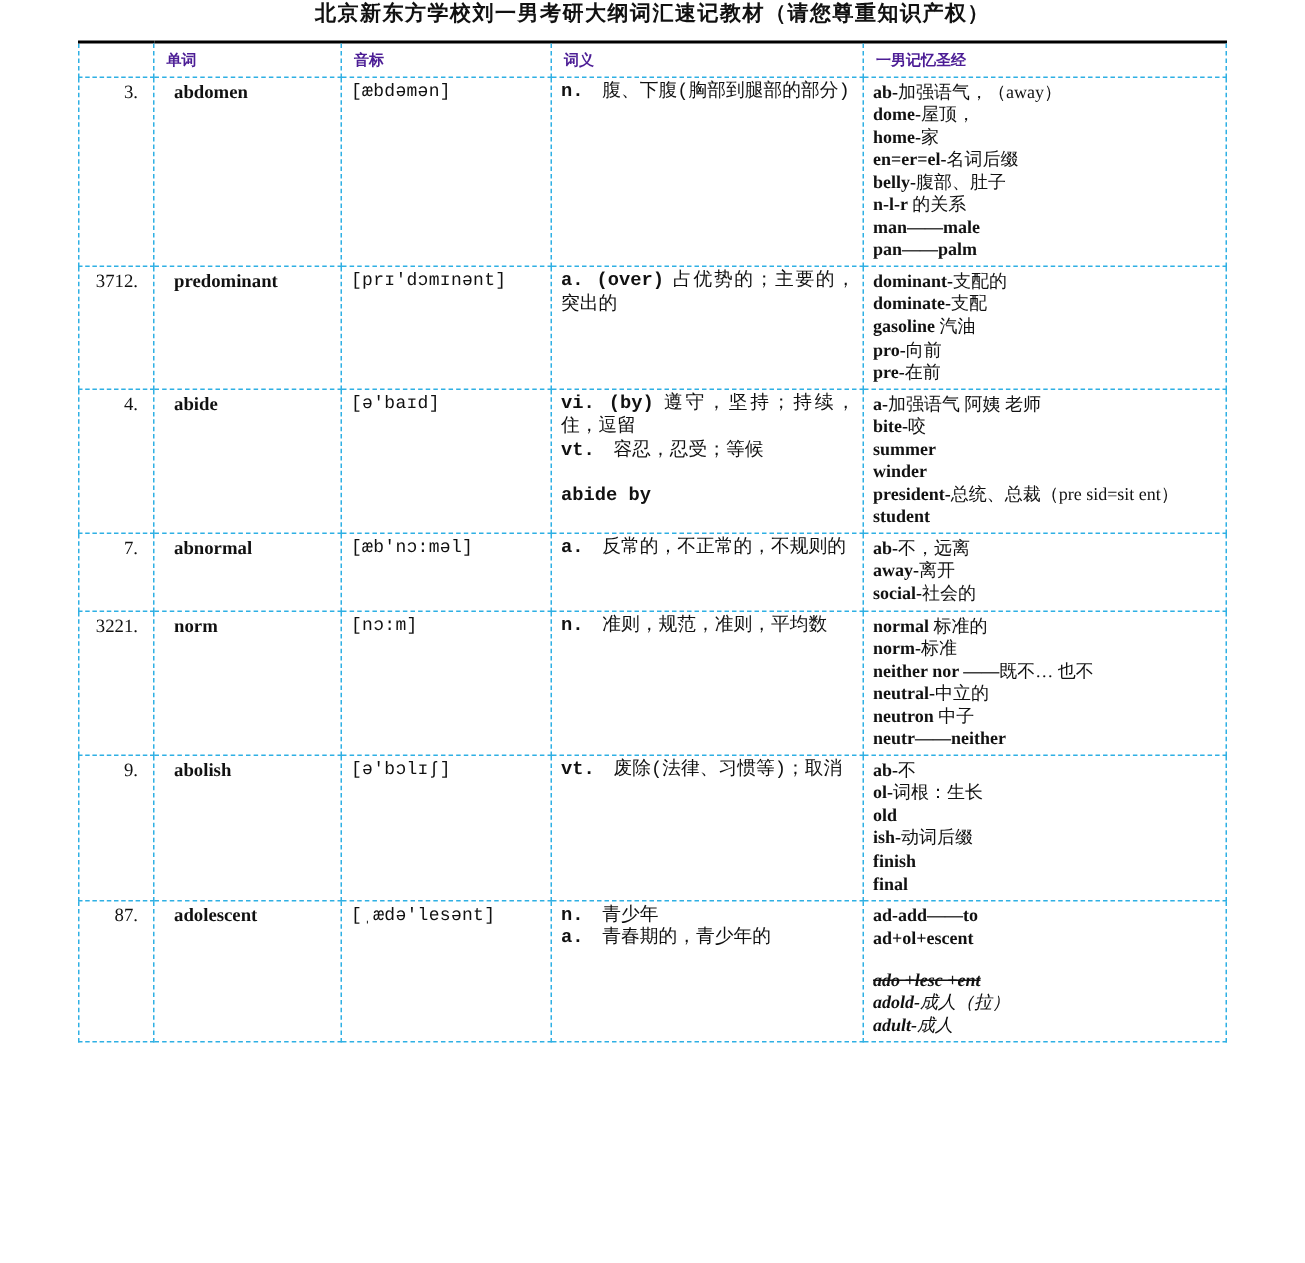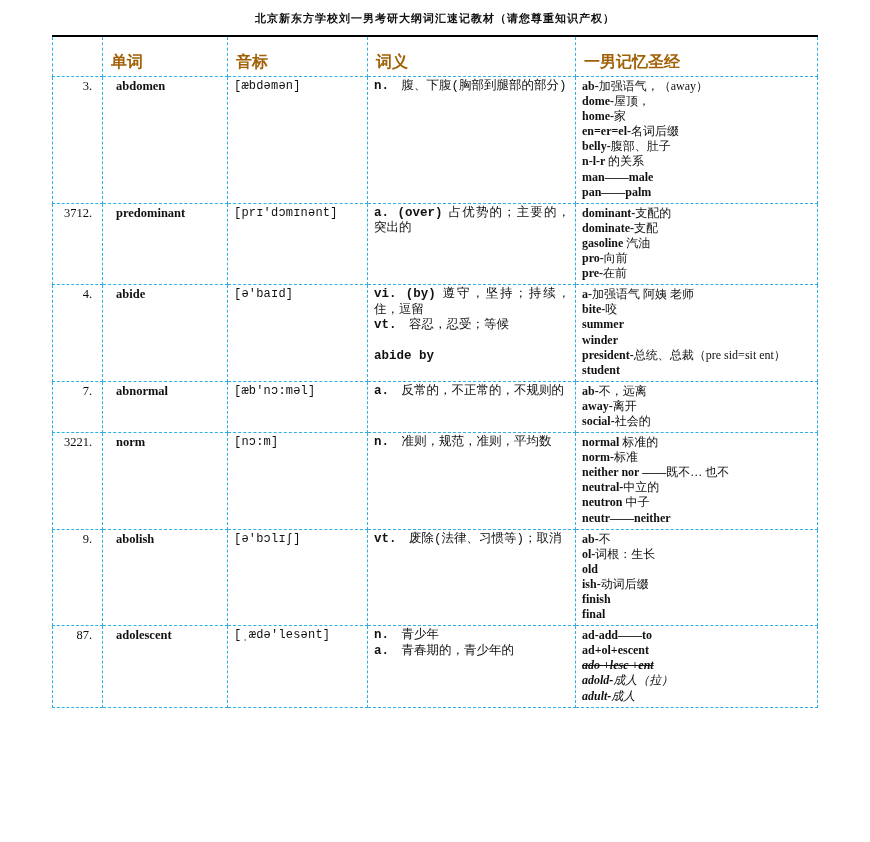--- a/index.html
+++ b/index.html
@@ -5,22 +5,21 @@
   * { box-sizing: border-box; }
   html, body { margin: 0; padding: 0; background: #ffffff; }
   body {
     width: 870px; height: 842px;
     font-family: "Liberation Serif", serif;
     color: #111;
   }
   .page { position: relative; width: 870px; height: 842px; overflow: hidden; }
   .doc-title {
     text-align: center;
-    padding-top: 11px;
-    font-size: 11px;
+    font-size: 14px;
     font-weight: bold;
     letter-spacing: 1px;
   }
   table.vocab {
     border-collapse: collapse;
     table-layout: fixed;
     width: 765px;
     margin: 9px auto 0 auto;
   }
   col.c-num  { width: 50px; }
@@ -28,37 +27,37 @@
   col.c-phon { width: 140px; }
   col.c-mean { width: 208px; }
   col.c-mem  { width: 242px; }
   th, td {
     border: 1px dashed #2fb0e4;
     vertical-align: top;
     padding: 2px 5px 3px 6px;
   }
   thead th {
     border-top: 2.5px solid #000;
-    color: #a16207;
-    font-size: 16px;
+    color: #4c1d95;
+    font-size: 10px;
     font-weight: bold;
     text-align: left;
-    padding: 15px 6px 3px 8px;
+    padding: 4px 6px 3px 8px;
     height: 23px;
   }
   td { font-size: 12.5px; }
   td.num  { text-align: right; padding-right: 10px; line-height: 15px; }
   td.word { font-weight: bold; padding-left: 13px; line-height: 15px; }
   td.phon { font-family: Liberation Mono, monospace; font-size: 12px; line-height: 15px; letter-spacing: 0.2px; margin-top: 27px; }
   td.mean { text-align: justify; font-family: Liberation Mono, monospace; }
   td.mean .line { line-height: 15.4px; min-height: 8px; }
   td.mean .line b { margin-right: 5px; }
   td.mem .line { line-height: 15.1px; font-size: 12px; min-height: 8px; }
   .i  { font-style: italic; }
-  .is { font-style: italic; text-decoration: line-through; }
+  .is { font-style: italic; text-decoration: line-through; margin-top: 13px; }
 </style>
 </head>
 <body>
 
 <div class="page">
   <div class="doc-title">北京新东方学校刘一男考研大纲词汇速记教材（请您尊重知识产权）</div>
 
   <table class="vocab">
     <colgroup>
       <col class="c-num">

